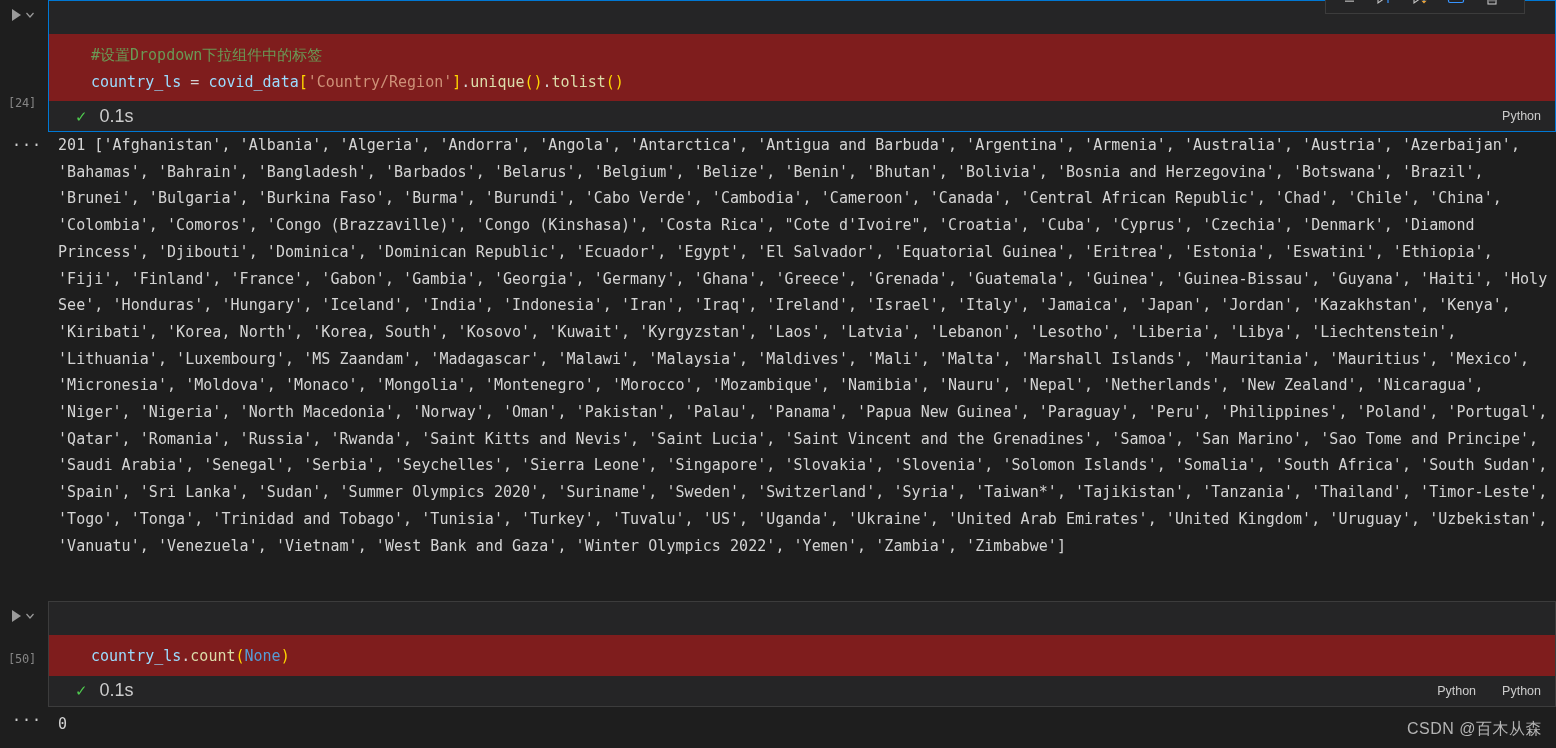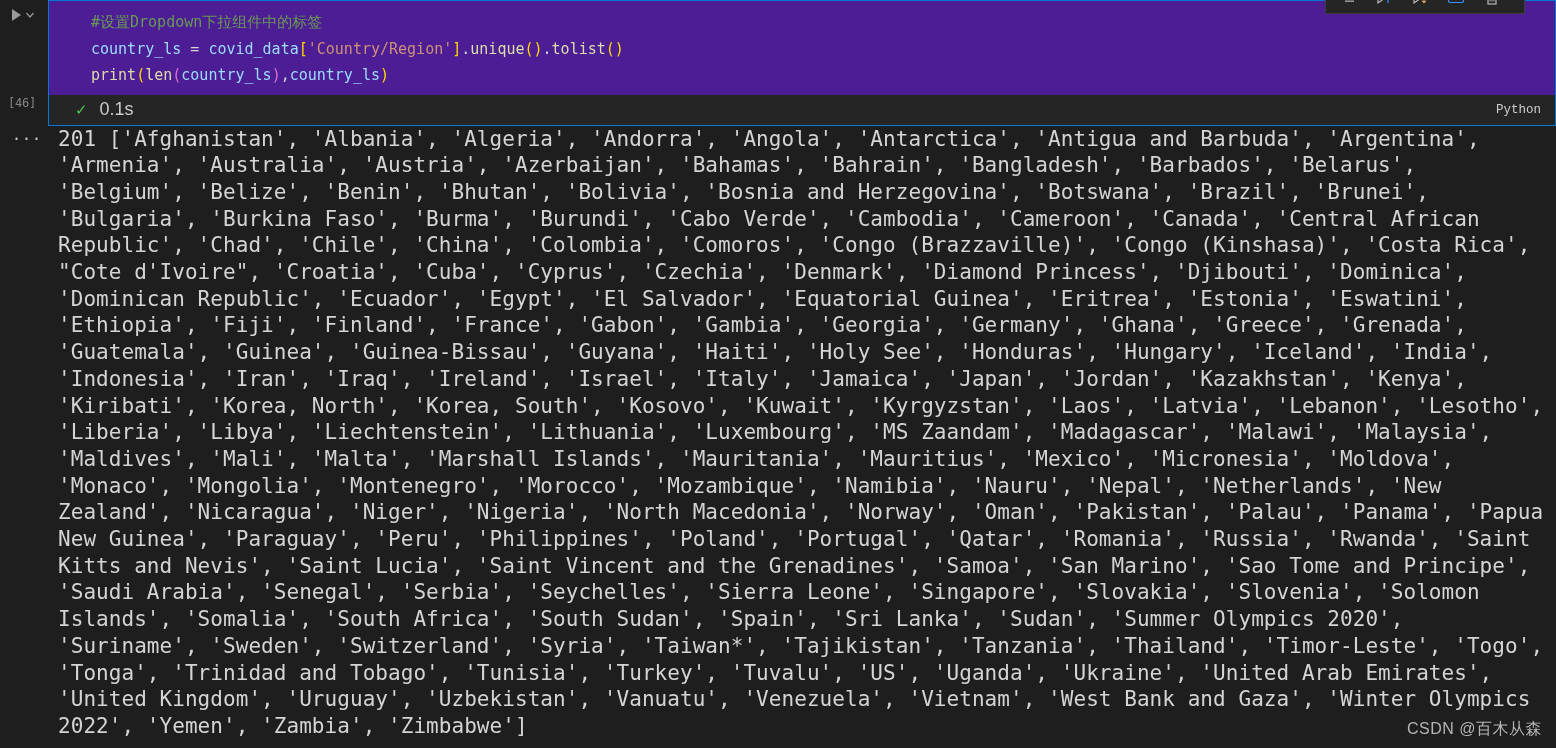--- a/index.html
+++ b/index.html
@@ -81,22 +81,23 @@
     flex: 1;
     background: #252526;
     border: 1px solid #3c3c3c;
     box-sizing: border-box;
   }
   .cell-body.active {
     border-color: #0078d4;
   }
 
   .code-area {
-    background: #4c1d95;
+    background: #7f1d1d;
     padding: 8px 0 6px 0;
+    margin-top: 33px;
   }
   .code-line {
     font-size: 15px;
     line-height: 26.5px;
     white-space: pre;
     padding-left: 42px;
     letter-spacing: 0px;
   }
 
   .cell-status {
@@ -114,21 +115,21 @@
     font-size: 15px;
     margin-right: 12px;
     line-height: 1;
   }
   .elapsed { color: #cccccc; font-size: 18px; }
   .status-spacer { flex: 1; }
   .lang-label {
     color: #cccccc;
     font-size: 12.5px;
     margin-left: 26px;
-    font-family: Liberation Mono, monospace;
+    font-family: Liberation Sans, sans-serif;
   }
 
   
   .output-wrap {
     display: flex;
     background: #1e1e1e;
   }
   .output-gutter {
     width: 48px;
     min-width: 48px;
@@ -138,21 +139,21 @@
     position: absolute;
     left: 12px;
     top: 6px;
     font-size: 15px;
     color: #cccccc;
     letter-spacing: 1px;
     line-height: 1;
   }
   .output-text {
     flex: 1;
-    font-size: 21px;
+    font-size: 15px;
     line-height: 26.7px;
     color: #d4d4d4;
     white-space: pre-wrap;
     word-break: normal;
     padding: 0 6px 0 10px;
     letter-spacing: 0.05px;
   }
   .output-text.small-pad { padding-top: 4px; }
 
   
@@ -222,28 +223,27 @@
   </div>
 
   <div class="cell">
     <div class="gutter">
       <div class="run-row">
         <span class="play-tri" style="border-left-color:#9a9a9a;"></span>
         <svg width="12" height="12" viewBox="0 0 12 12">
           <path d="M2.5 4 L6 8 L9.5 4" fill="none" stroke="#9a9a9a" stroke-width="1.2"></path>
         </svg>
       </div>
-      <div class="exec-count" style="top:96px;">[46]</div>
+      <div class="exec-count" style="top:96px;">[24]</div>
     </div>
 
     <div class="cell-body active">
       <div class="code-area">
         <div class="code-line" id="c0l0"><span class="c-comment">#设置Dropdown下拉组件中的标签</span></div>
         <div class="code-line" id="c0l1"><span class="c-var">country_ls</span><span class="c-op"> </span><span class="c-op">=</span><span class="c-op"> </span><span class="c-var">covid_data</span><span class="c-br1">[</span><span class="c-str">'Country/Region'</span><span class="c-br1">]</span><span class="c-punct">.</span><span class="c-fn">unique</span><span class="c-br1">(</span><span class="c-br1">)</span><span class="c-punct">.</span><span class="c-fn">tolist</span><span class="c-br1">(</span><span class="c-br1">)</span></div>
-        <div class="code-line" id="c0l2"><span class="c-fn">print</span><span class="c-br1">(</span><span class="c-fn">len</span><span class="c-br2">(</span><span class="c-var">country_ls</span><span class="c-br2">)</span><span class="c-punct">,</span><span class="c-var">country_ls</span><span class="c-br1">)</span></div>
       </div>
       <div class="cell-status">
         <span class="check">✓</span>
         <span class="elapsed">0.1s</span>
         <span class="status-spacer"></span>
         <span class="lang-label">Python</span>
       </div>
     </div>
   </div>
 
@@ -262,21 +262,21 @@
         <span class="play-tri" style="border-left-color:#9a9a9a;"></span>
         <svg width="12" height="12" viewBox="0 0 12 12">
           <path d="M2.5 4 L6 8 L9.5 4" fill="none" stroke="#9a9a9a" stroke-width="1.2"></path>
         </svg>
       </div>
       <div class="exec-count" style="top:51px;">[50]</div>
     </div>
 
     <div class="cell-body">
       <div class="code-area">
-        <div class="code-line" id="c1l0"><span class="c-var">country_ls</span><span class="c-punct">.</span><span class="c-fn">count</span><span class="c-br1">(</span><span class="c-kw">Kitts</span><span class="c-br1">)</span></div>
+        <div class="code-line" id="c1l0"><span class="c-var">country_ls</span><span class="c-punct">.</span><span class="c-fn">count</span><span class="c-br1">(</span><span class="c-kw">None</span><span class="c-br1">)</span></div>
       </div>
       <div class="cell-status">
         <span class="check">✓</span>
         <span class="elapsed">0.1s</span>
         <span class="status-spacer"></span>
         <span class="lang-label">Python</span>
         <span class="lang-label">Python</span>
       </div>
     </div>
   </div>

